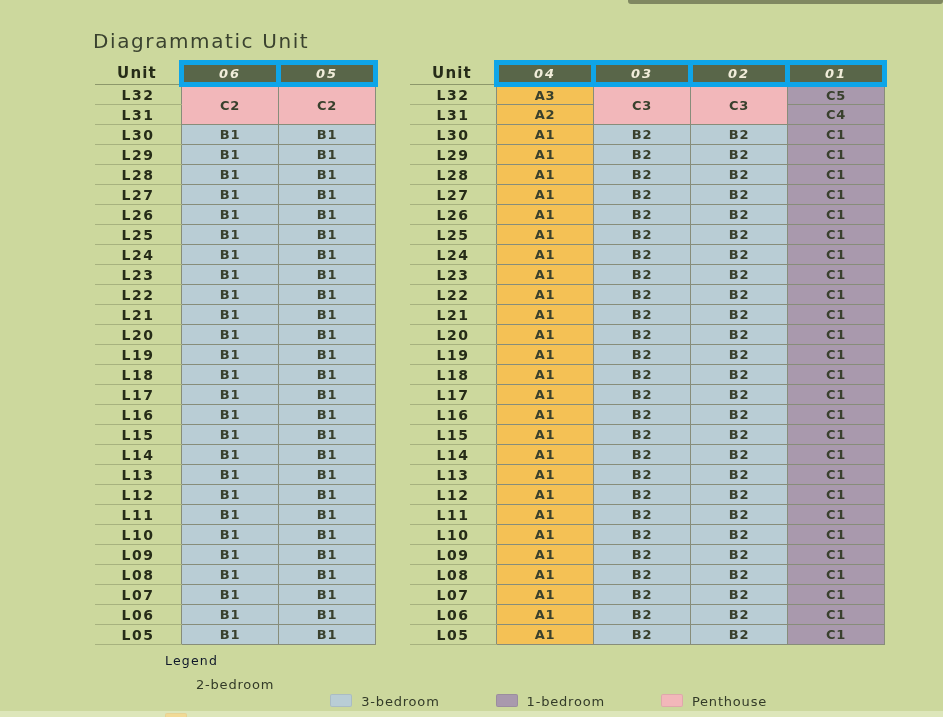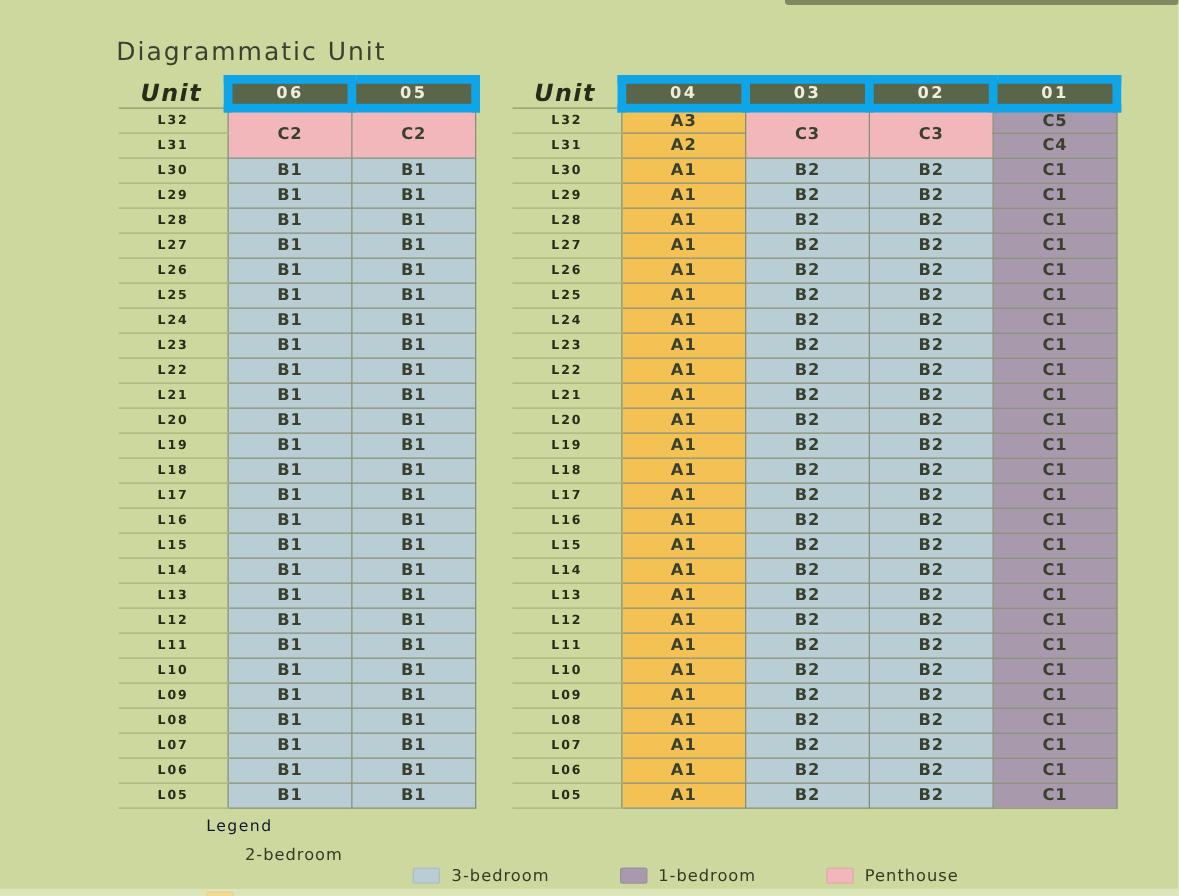--- a/index.html
+++ b/index.html
@@ -25,30 +25,31 @@
   .unit-table{
     position:absolute;top:60px;
     border-collapse:collapse;table-layout:fixed;
   }
   #table-0{left:95px;}
   #table-1{left:410px;}
   .unit-table th,.unit-table td{padding:0;text-align:center;vertical-align:middle;}
   .unit-table thead tr{height:22px;}
   .unit-table tbody tr{height:20px;}
   th.unit-head{
-    width:84px;font-size:19px;font-weight:bold;color:var(--floor-text,#262c18);
-    letter-spacing:1.2px;border-bottom:1px solid rgba(90,100,65,.55);font-style:italic;
+    width:84px;font-size:15px;font-weight:bold;color:var(--floor-text,#262c18);
+    letter-spacing:1.2px;border-bottom:1px solid rgba(90,100,65,.55);
   }
   th.col-head{
     width:92px;background:var(--header-bg,#596649);color:var(--header-text,#f1edda);
     font-size:13px;font-weight:bold;letter-spacing:2px;
-    border:7px solid #0ea5e9;
+    border:5px solid #0ea5e9;
+    font-style:italic;
   }
   th.floor{
-    font-size:10px;font-weight:bold;color:var(--floor-text,#262c18);
+    font-size:14px;font-weight:bold;color:var(--floor-text,#262c18);
     letter-spacing:1.5px;border-bottom:1px solid rgba(90,100,65,.32);
   }
   td.cell{
     border:1px solid #878d7a;
     font-size:13px;font-weight:600;color:var(--cell-text,#39402d);
     letter-spacing:.8px;
   }
   .two_bedroom{background:var(--two-bedroom,#f4c155);margin-top:36px;}
   .three_bedroom{background:var(--three-bedroom,#b9cdd5);}
   .four_bedroom{background:var(--four-bedroom,#a999ad);}

